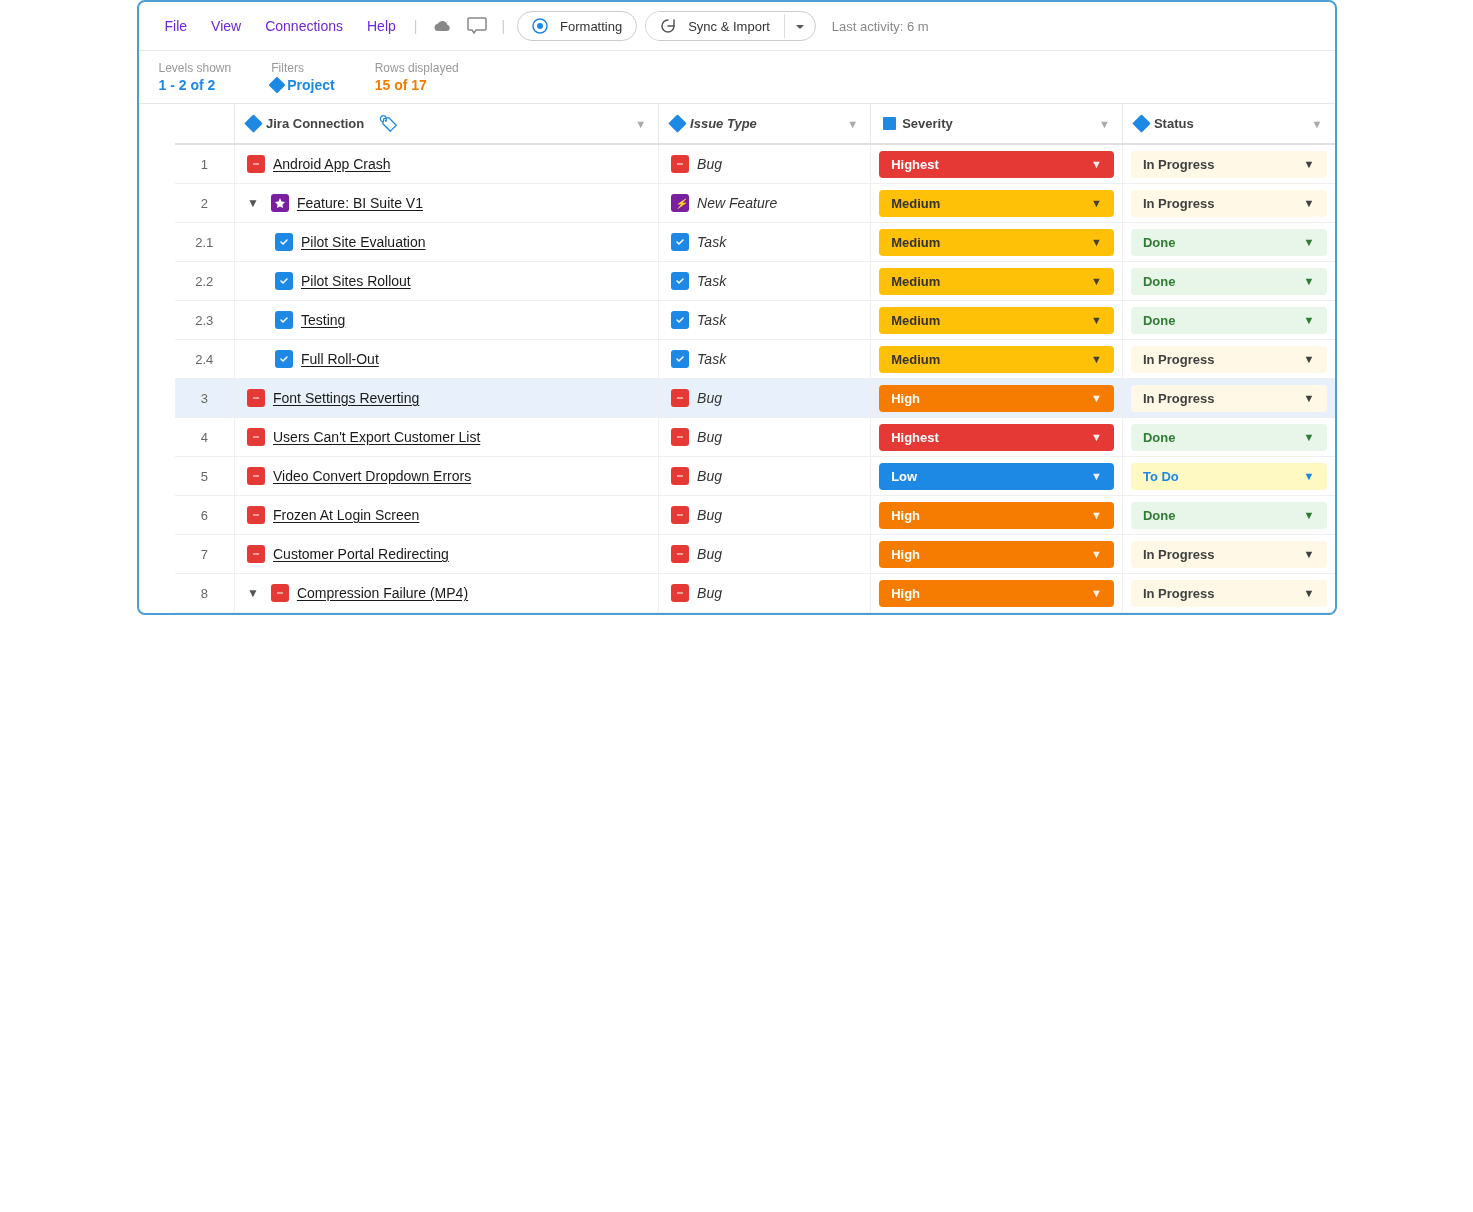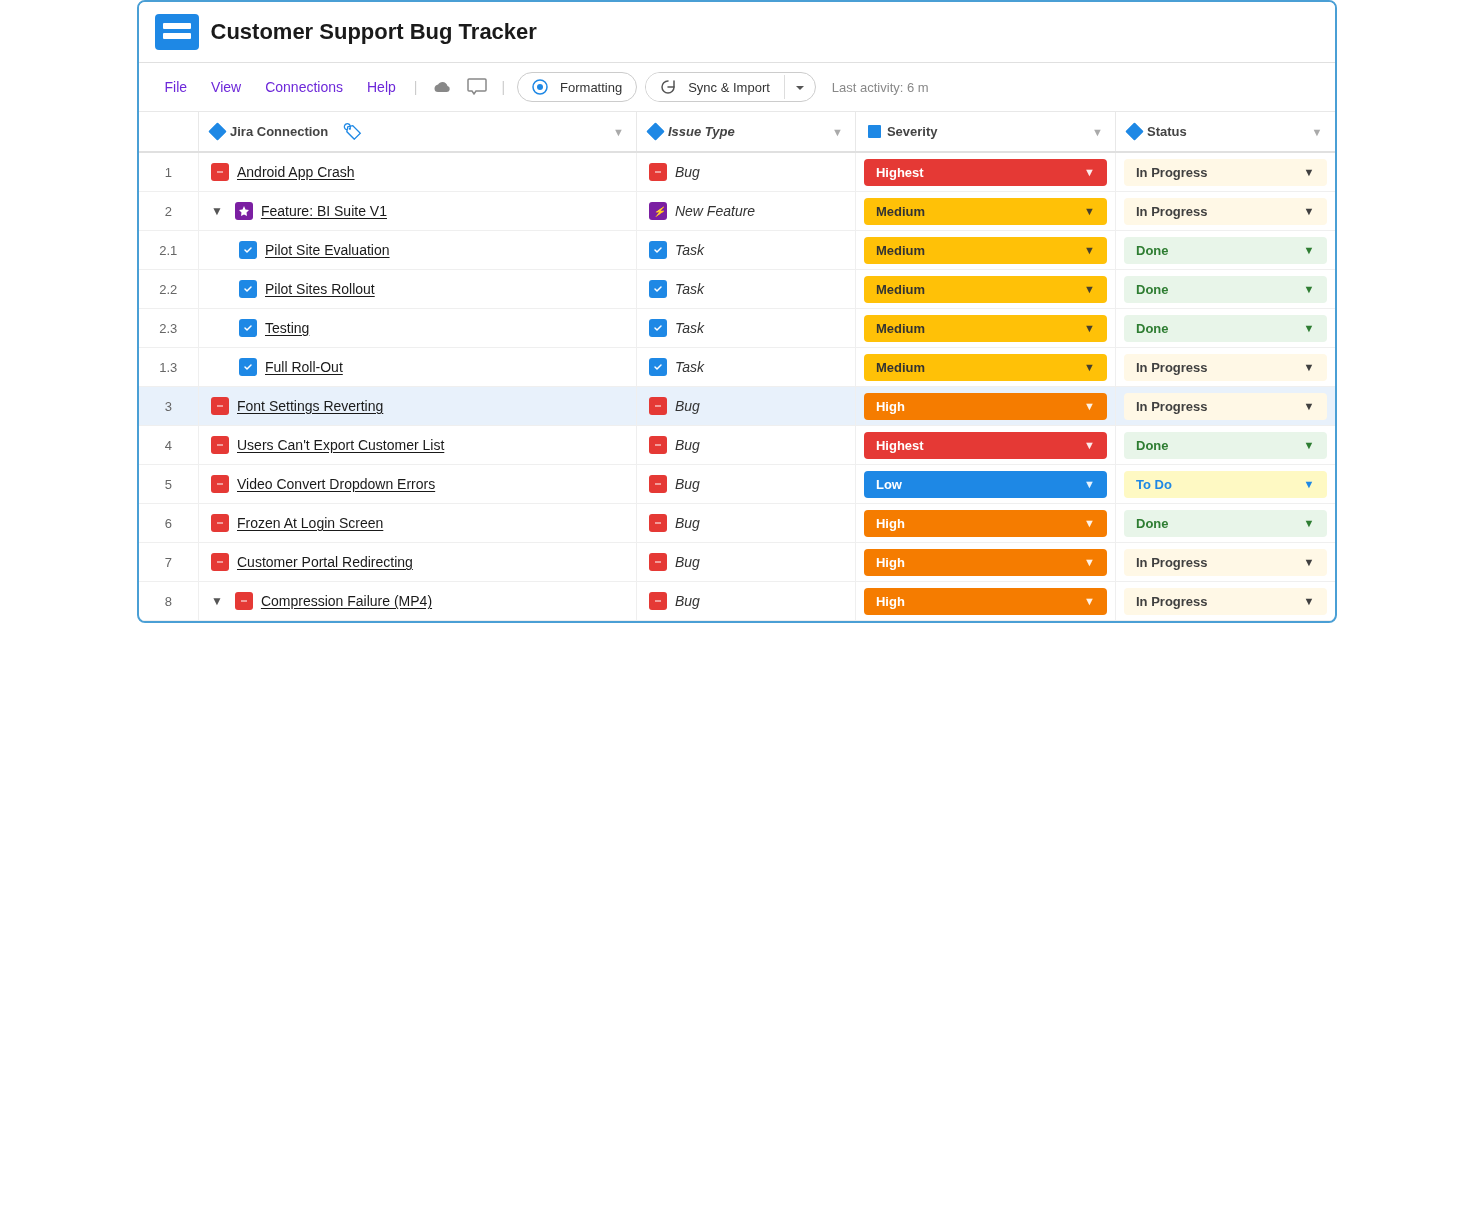--- a/index.html
+++ b/index.html
@@ -25,21 +25,21 @@
     .btn-group .dropdown-part { padding: 6px 10px; cursor: pointer; }
     
     
     .info-bar { display: flex; align-items: flex-start; padding: 10px 20px; gap: 40px; border-bottom: 1px solid #e8e8e8; }
     .info-group { display: flex; flex-direction: column; gap: 2px; }
     .info-label { font-size: 12px; color: #999; }
     .info-value { font-size: 14px; font-weight: 600; color: #1e88e5; display: flex; align-items: center; gap: 4px; }
     .info-value.orange { color: #f57c00; }
     
     
-    .table-container { overflow-x: auto; }
+    .table-container { overflow-x: auto; padding-left: 36px; }
     table { width: 100%; border-collapse: collapse; }
     thead tr { border-bottom: 2px solid #e0e0e0; }
     th { padding: 10px 12px; text-align: left; font-weight: 600; font-size: 13px; color: #444; white-space: nowrap; border-right: 1px solid #e8e8e8; background: #fff; }
     th:last-child { border-right: none; }
     td { padding: 10px 12px; border-bottom: 1px solid #efefef; border-right: 1px solid #efefef; vertical-align: middle; }
     td:last-child { border-right: none; }
     .row-highlighted td { background: #e8f1fb !important; }
     
     .col-num { width: 60px; text-align: center; color: #666; }
     .col-jira { min-width: 320px; }
@@ -79,29 +79,20 @@
     .status-to-do { color: #1e88e5; background: #fef9c3; }
     .status-cell .arrow { font-size: 11px; }
     
     .row-num { text-align: center; color: #666; font-size: 13px; }
   </style>
 </head>
 <body>
 
 <div class="app-wrapper">
 
-  <div class="app-header">
-    <div class="app-logo">
-      <svg width="28" height="22" viewBox="0 0 28 22">
-        <rect x="0" y="2" width="28" height="6" rx="1"></rect>
-        <rect x="0" y="12" width="28" height="6" rx="1"></rect>
-      </svg>
-    </div>
-    <span class="app-title">Customer Support Bug Tracker</span>
-  </div>
 
   <div class="menu-bar">
     <span class="menu-item">File</span>
     <span class="menu-item">View</span>
     <span class="menu-item">Connections</span>
     <span class="menu-item">Help</span>
     <span class="menu-separator">|</span>
     <div class="menu-icon-btn">
       <svg width="20" height="14" viewBox="0 0 20 14" fill="#888">
           <path d="M16.5 6.1C16 3.8 14 2 11.5 2c-1.9 0-3.5 1-4.4 2.5C5.2 4.7 3.5 6.3 3.5 8.5A3.5 3.5 0 0 0 7 12h9a3 3 0 0 0 .5-5.9z"></path>
@@ -131,20 +122,37 @@
       <div class="divider"></div>
       <div class="dropdown-part">
         <svg width="10" height="7" viewBox="0 0 10 7" fill="#555">
             <path d="M1 1l4 4 4-4"></path>
           </svg>
       </div>
     </div>
     <span class="last-activity">Last activity: 6 m</span>
   </div>
 
+  <div class="info-bar">
+    <div class="info-group">
+      <span class="info-label">Levels shown</span>
+      <span class="info-value">1 - 2 of 2</span>
+    </div>
+    <div class="info-group">
+      <span class="info-label">Filters</span>
+      <span class="info-value">
+        <span style="width:12px;height:12px;background:#1e88e5;transform:rotate(45deg);display:inline-block;flex-shrink:0;border-radius:1px;"></span>
+        <span>Project</span>
+      </span>
+    </div>
+    <div class="info-group">
+      <span class="info-label">Rows displayed</span>
+      <span class="info-value orange">15 of 17</span>
+    </div>
+  </div>
 
   <div class="table-container">
     <table>
       <thead>
         <tr>
           <th class="col-num"></th>
           <th class="col-jira">
             <div class="th-inner">
               <span style="width:13px;height:13px;background:#1e88e5;transform:rotate(45deg);display:inline-block;border-radius:1px;"></span>
               <span>Jira Connection</span>
@@ -354,21 +362,21 @@
               </div>
             </td>
             <td class="col-status" style="padding: 4px 8px;">
               <div class="status-cell status-done">
                 <span>Done</span>
                 <span class="arrow">▼</span>
               </div>
             </td>
           </tr>
           <tr>
-            <td class="col-num row-num">1.3</td>
+            <td class="col-num row-num">2.4</td>
             <td class="col-jira">
               <div class="cell-with-icon indent-1">
                 <span class="issue-icon task" style="background: rgb(30, 136, 229);">
                   <svg width="12" height="12" viewBox="0 0 12 12" fill="none">
                     <rect x="1" y="1" width="10" height="10" rx="2" fill="#1e88e5"></rect>
                     <path d="M3 6l2 2 4-4" stroke="white" stroke-width="1.5" stroke-linecap="round" stroke-linejoin="round"></path>
                   </svg>
                 </span>
                 <a class="issue-link" href="#">Full Roll-Out</a>
               </div>

